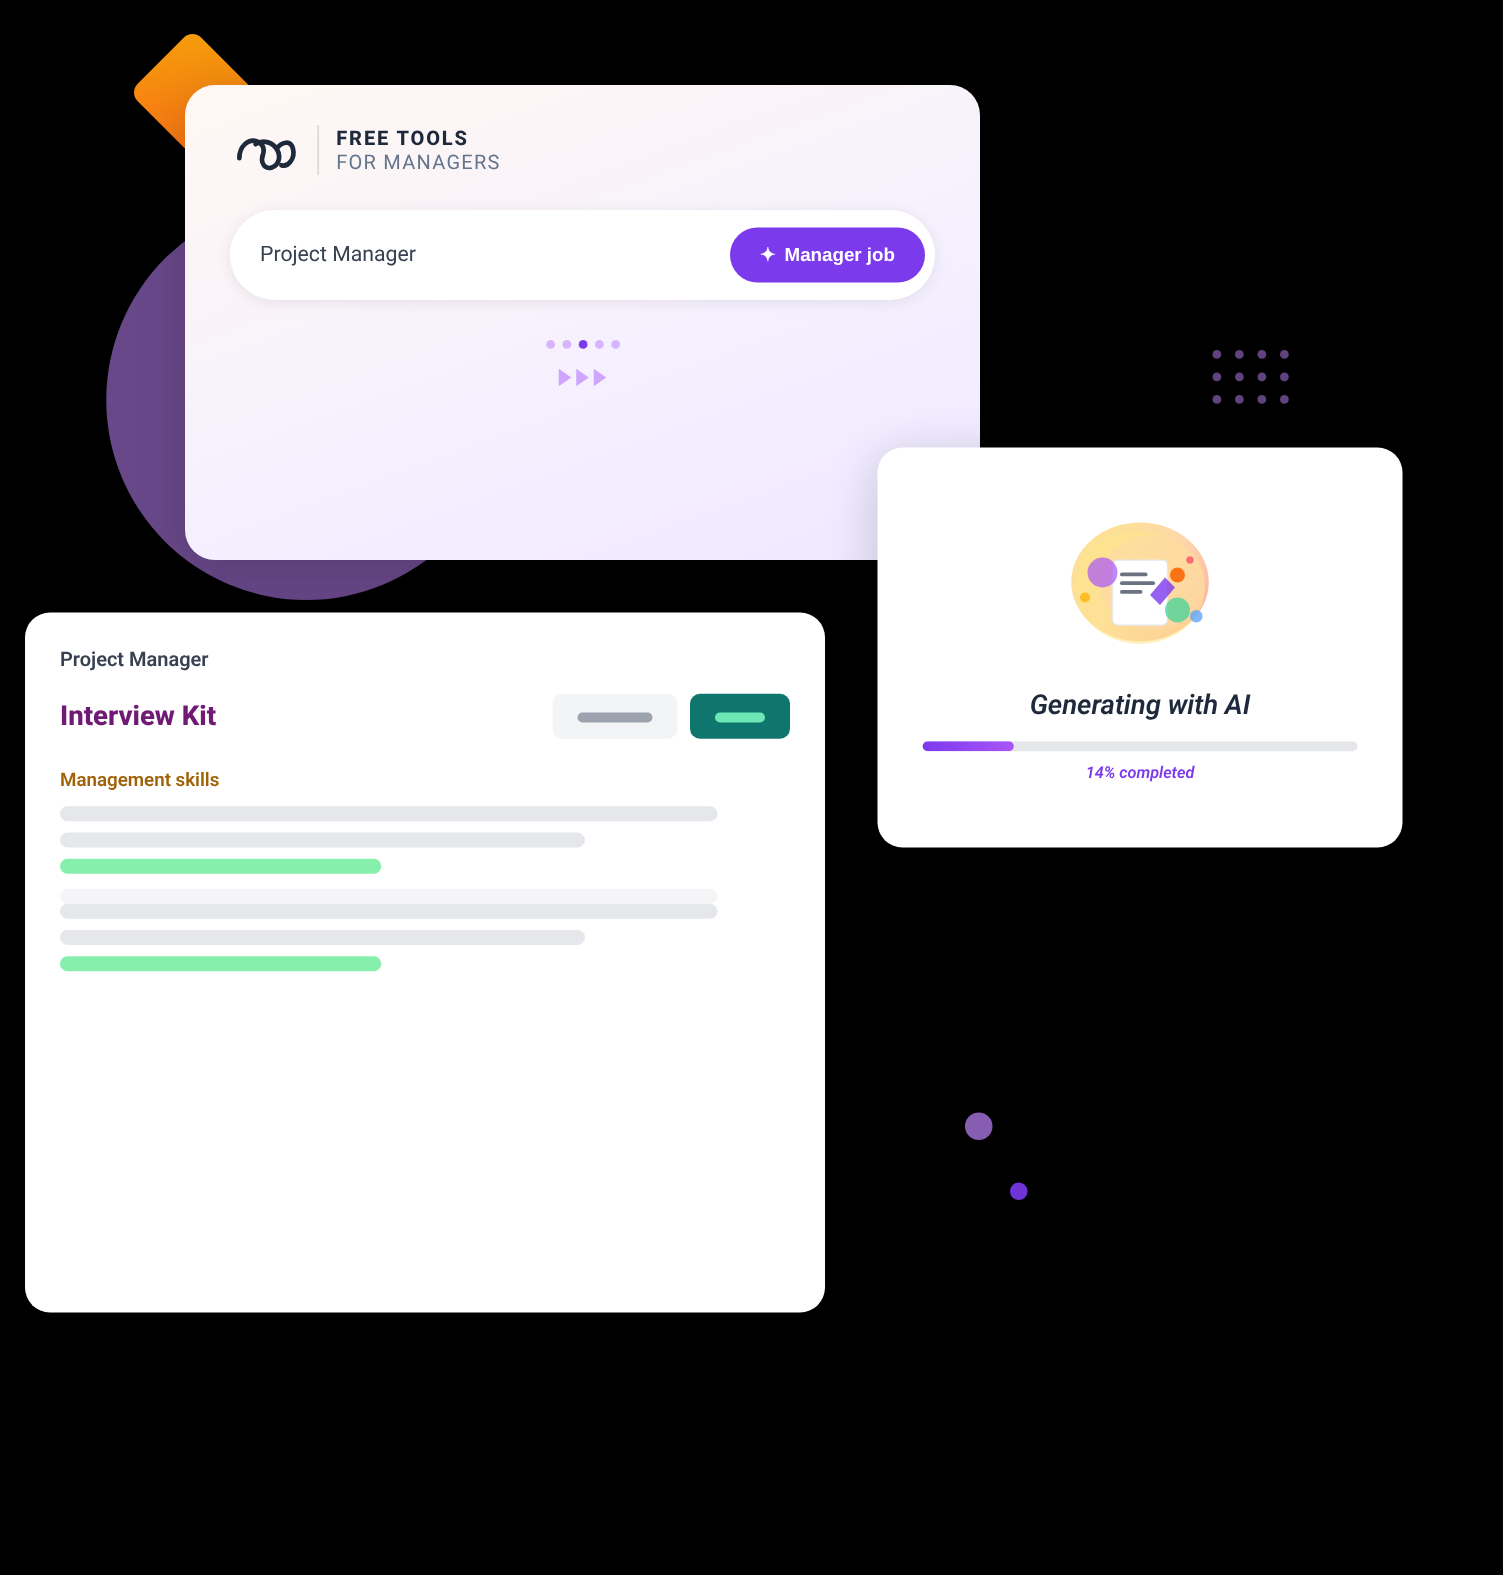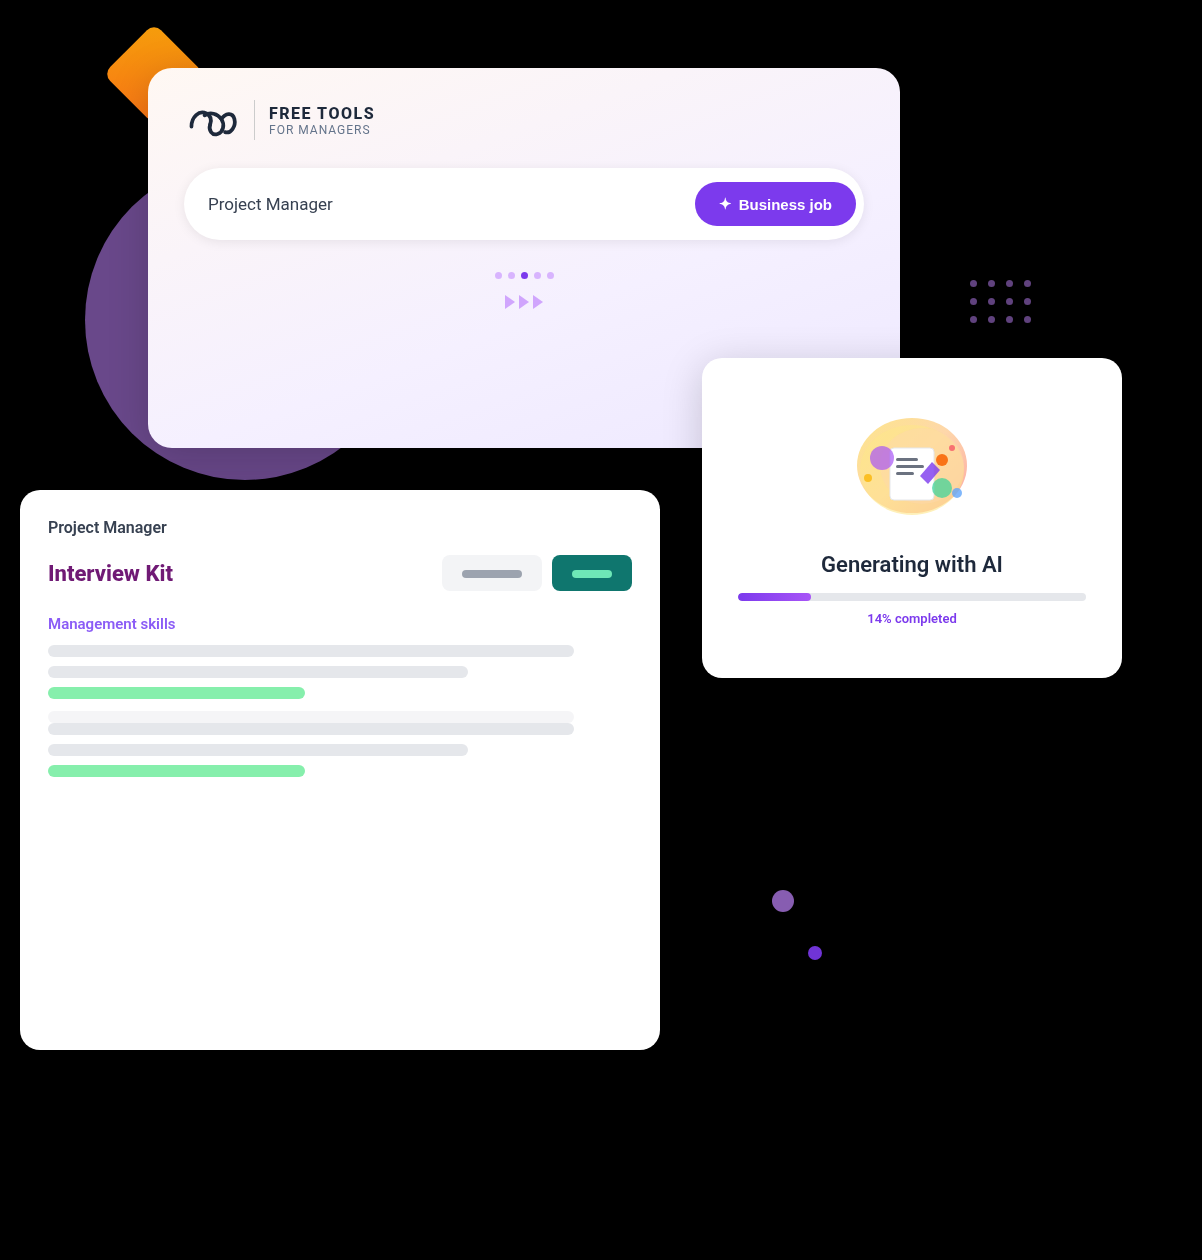--- a/index.html
+++ b/index.html
@@ -81,21 +81,21 @@
       border-radius: 50%;
       background: #7c3aed;
       opacity: 0.9;
     }
 
     
     .card-top {
       position: absolute;
       top: 68px;
       left: 148px;
-      width: 752px;
+      width: 636px;
       height: 380px;
       background: linear-gradient(160deg, #fff8f3 0%, #f5f0ff 60%, #ede8ff 100%);
       border-radius: 24px;
       box-shadow: 0 8px 40px rgba(0,0,0,0.18);
       padding: 32px 36px 28px;
       overflow: hidden;
     }
 
     .logo-area {
       display: flex;
@@ -122,21 +122,21 @@
 
     .logo-title {
       font-size: 16px;
       font-weight: 800;
       color: #1e293b;
       letter-spacing: 1.5px;
       text-transform: uppercase;
     }
 
     .logo-subtitle {
-      font-size: 12px;
+      font-size: 16px;
       color: #64748b;
       letter-spacing: 1px;
       text-transform: uppercase;
     }
 
     .search-bar {
       display: flex;
       align-items: center;
       background: #fff;
       border-radius: 50px;
@@ -267,21 +267,21 @@
       color: #fff;
       font-size: 14px;
       font-weight: 600;
       cursor: pointer;
       min-width: 60px;
     }
 
     .section-label {
       font-size: 15px;
       font-weight: 600;
-      color: #8b5cf6;
+      color: #a16207;
       margin-bottom: 12px;
     }
 
     .skeleton-lines {
       display: flex;
       flex-direction: column;
       gap: 9px;
     }
 
     .skel {
@@ -311,20 +311,21 @@
       width: 420px;
       height: 320px;
       background: #fff;
       border-radius: 20px;
       box-shadow: 0 8px 40px rgba(0,0,0,0.18);
       padding: 36px 36px 28px;
       display: flex;
       flex-direction: column;
       align-items: center;
       justify-content: center;
+      font-style: italic;
     }
 
     .ai-illustration {
       width: 120px;
       height: 110px;
       margin-bottom: 24px;
       position: relative;
     }
 
     
@@ -409,21 +410,21 @@
       <div class="logo-text">
         <span class="logo-title">FREE TOOLS</span>
         <span class="logo-subtitle">FOR MANAGERS</span>
       </div>
     </div>
 
     <div class="search-bar">
       <span class="search-input-text">Project Manager</span>
       <button class="generate-btn">
         <span class="sparkle">✦</span>
-        <span>Business job</span>
+        <span>Manager job</span>
       </button>
     </div>
 
     <div class="pagination-dots">
       <span class="pg-dot"></span>
       <span class="pg-dot"></span>
       <span class="pg-dot active"></span>
       <span class="pg-dot"></span>
       <span class="pg-dot"></span>
     </div>

